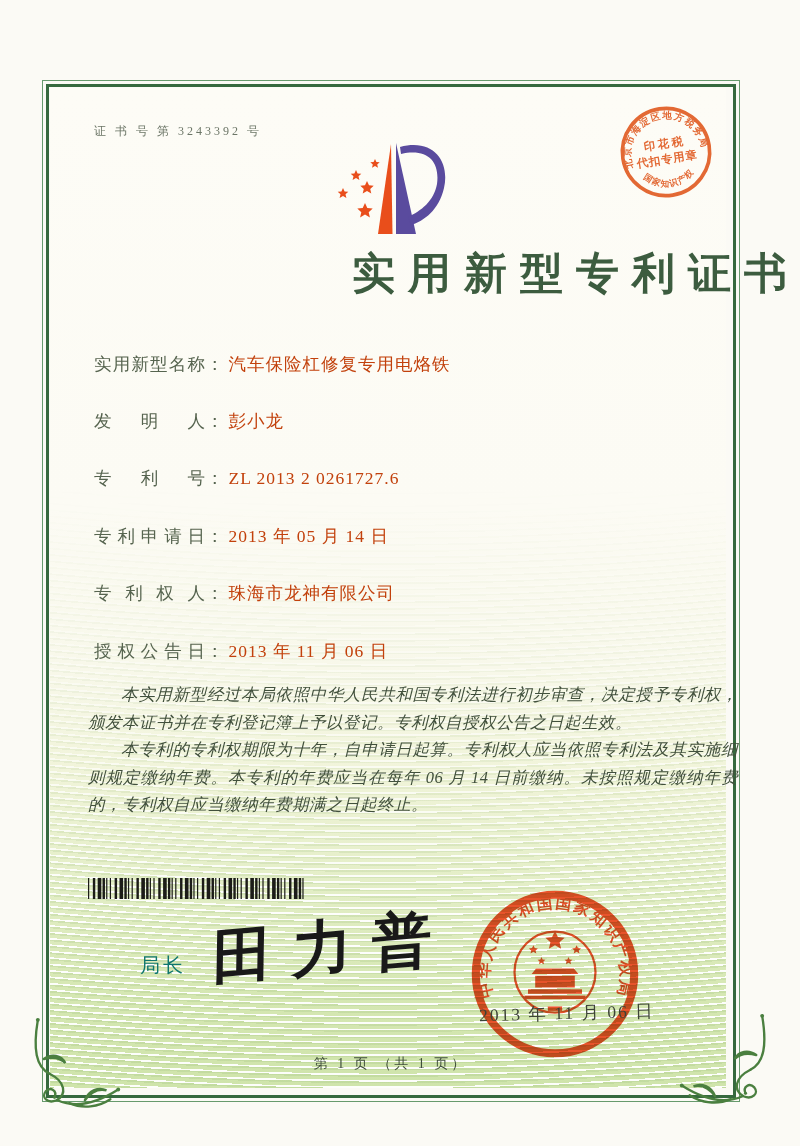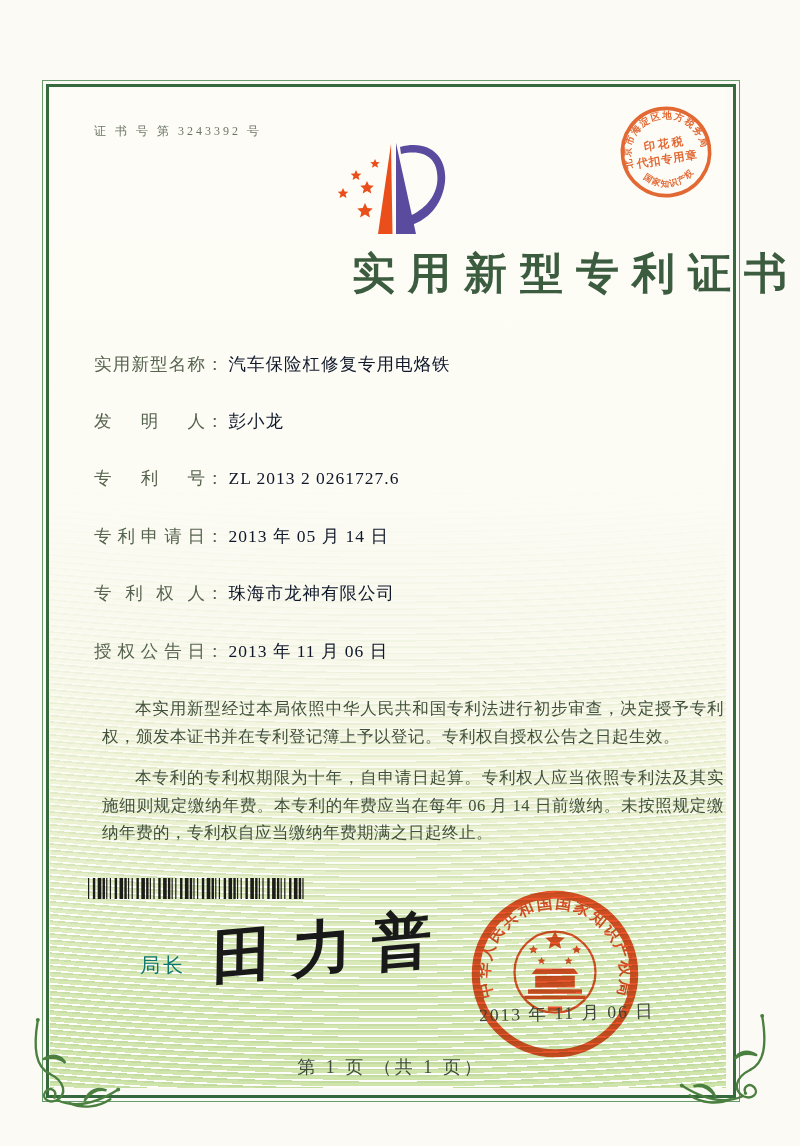--- a/index.html
+++ b/index.html
@@ -36,44 +36,44 @@
   }
   .logo{position:absolute;left:334px;top:140px;width:112px;height:98px;}
   .title{
     position:absolute;left:0;top:245px;width:800px;text-align:right;
     font-size:43px;font-weight:bold;color:#3c5c3f;letter-spacing:13px;
   }
   .fields{position:absolute;left:94px;top:0;width:600px;}
   .field-row{position:absolute;left:0;white-space:nowrap;font-size:17.5px;color:#56644f;letter-spacing:1px;}
   .field-row .lbl{display:inline-block;width:112px;text-align:justify;text-align-last:justify;}
   .field-row .colon{margin-right:4px;}
-  .field-row .val{color:#0f172a;margin-top:24px;}
+  .field-row .val{color:#c2410c;margin-top:24px;}
   .r0{top:352px}.r1{top:409px}.r2{top:466px}.r3{top:524px}.r4{top:581px}.r5{top:639px}
   .body-text{
     position:absolute;left:88px;top:681px;width:650px;
     font-size:16.5px;line-height:27.6px;color:#41503c;letter-spacing:0.5px;
     text-align:justify;
   }
-  .body-text p{margin:14px;text-indent:2em;}
+  .body-text p{margin:0;text-indent:2em;font-style:italic;}
   .barcode{position:absolute;left:88px;top:878px;width:218px;height:21px;}
   .barcode svg{width:100%;height:100%;display:block;}
   .sig-label{position:absolute;left:140px;top:952px;font-size:20px;color:#0f766e;letter-spacing:3px;}
   .sig-name{
     position:absolute;left:212px;top:908px;font-size:60px;color:#191919;
     letter-spacing:20px;transform:rotate(-5deg) skewX(-6deg);font-weight:bold;white-space:nowrap;
   }
   .main-seal{position:absolute;left:465px;top:884px;width:180px;height:180px;mix-blend-mode:multiply;opacity:.95;}
   .seal-date{
     position:absolute;left:479px;top:1001px;font-size:17.5px;color:#3d4337;
     letter-spacing:2px;transform:rotate(-1.5deg);white-space:nowrap;
   }
   .tax-seal{position:absolute;left:616px;top:102px;width:100px;height:100px;transform:rotate(-9deg);mix-blend-mode:multiply;opacity:.9;}
   .footer{
     position:absolute;left:46px;top:1055px;width:690px;text-align:center;
-    font-size:18px;color:#3e4d3a;letter-spacing:3px;
+    font-size:14px;color:#3e4d3a;letter-spacing:3px;
   }
   .flourish{position:absolute;width:98px;height:98px;}
   .flourish-left{left:30px;top:1012px;}
   .flourish-right{left:672px;top:1008px;transform:scaleX(-1);}
   svg text{font-family:"Liberation Serif","DejaVu Serif",serif;}
 </style>
 </head>
 <body>
 
 <div>

